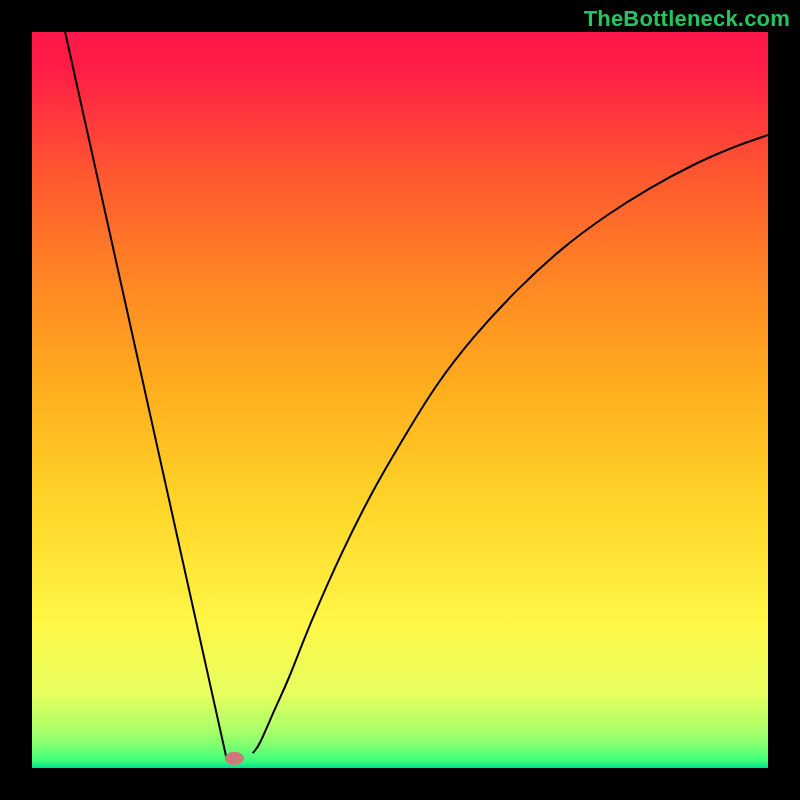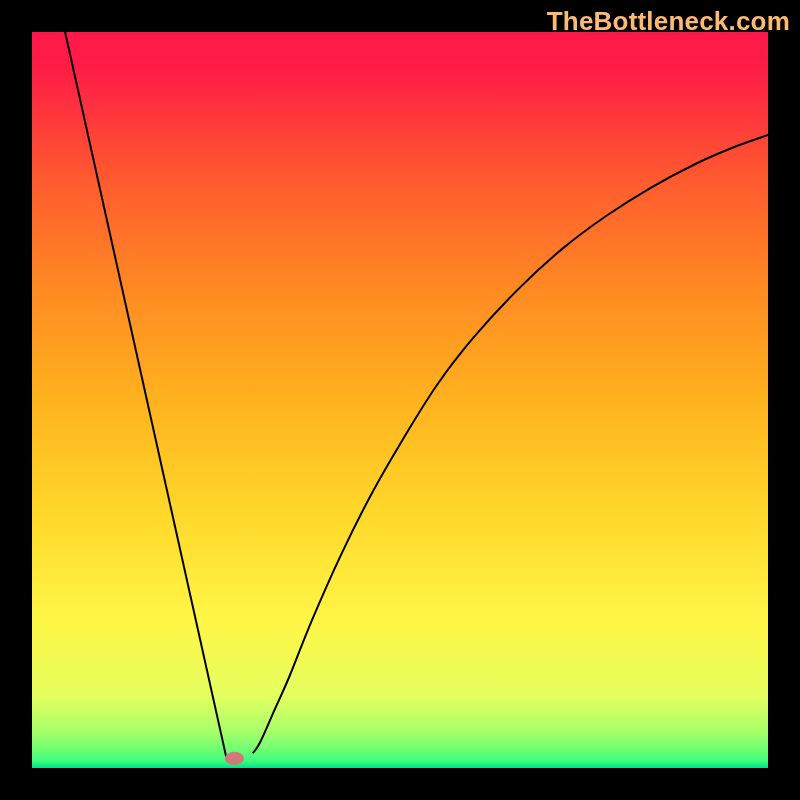--- a/index.html
+++ b/index.html
@@ -23,24 +23,24 @@
     position: absolute;
     left: 32px;
     top: 32px;
     width: 736px;
     height: 736px;
   }
   .attribution {
     position: absolute;
     top: 6px;
     right: 10px;
-    font-size: 26px;
+    font-size: 22px;
     font-weight: 600;
     letter-spacing: 0.2px;
-    color: #fdba74;
+    color: #22c55e;
     user-select: none;
   }
 </style>
 </head>
 <body>
 
 <div class="frame">
   <svg class="plot" viewBox="0 0 736 736" preserveAspectRatio="none">
     <defs>
       <linearGradient id="bg-grad" x1="0" y1="0" x2="0" y2="1">

